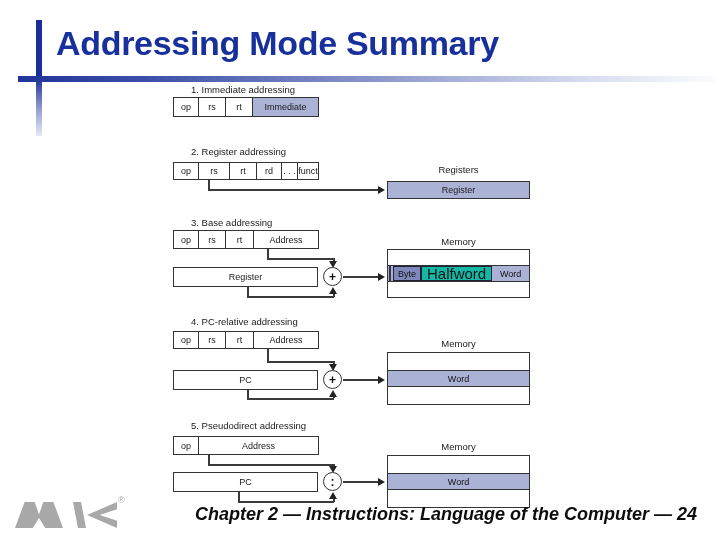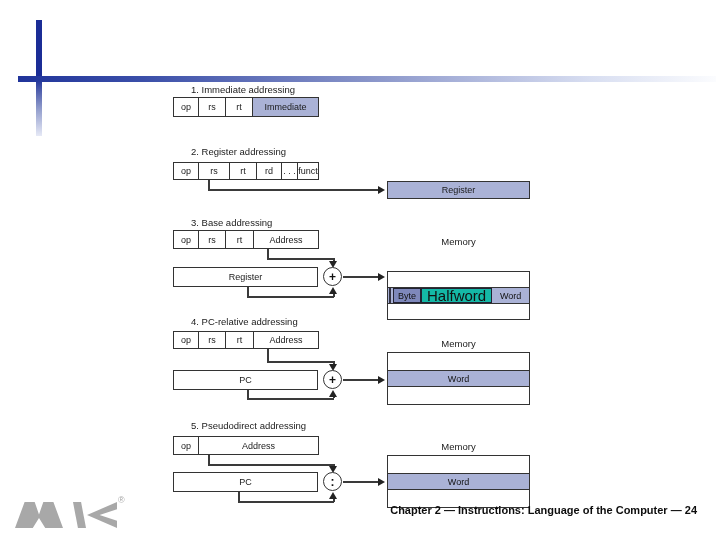--- a/index.html
+++ b/index.html
@@ -43,21 +43,21 @@
           border-right:4px solid transparent; border-bottom:7px solid #222; }
 
   .bytebox { background:#7e88bb; border:1px solid #223; margin-left:2px; padding:0 4px;
              height:15px; display:flex; align-items:center; font-size:9px; color:#111; box-sizing:border-box; }
   .halfbox { background:#14b8a6; border:1px solid #223; padding:2px 5px; height:15px;
              display:flex; align-items:center; font-size:15px; color:#111; box-sizing:border-box; }
   .rowtick { width:2px; height:15px; background:#334; margin-left:1px; }
   .wordspan { flex:1; text-align:center; font-size:9px; color:#111; }
 
   #footer { position:absolute; left:0; right:23px; top:504px; text-align:right;
-            font-size:11px; font-weight:bold; color:#0d0d0d; white-space:nowrap; }
+            font-size:18px; font-weight:bold; color:#0d0d0d; white-space:nowrap;font-style:italic; }
 
   
   #logo { position:absolute; left:15px; top:499px; width:120px; height:32px; }
   .m-shape { position:absolute; left:0; top:3px; width:48px; height:26px; background:#a8a8a8;
              clip-path:polygon(0 100%,20% 0,41% 0,50% 48%,59% 0,80% 0,100% 100%,63% 100%,50% 62%,37% 100%); }
   .k-bar { position:absolute; left:58px; top:3px; width:13px; height:26px; background:#a8a8a8;
            clip-path:polygon(0 0,62% 0,100% 100%,38% 100%); }
   .k-arrow { position:absolute; left:72px; top:3px; width:30px; height:26px; background:#a8a8a8;
              clip-path:polygon(100% 0,100% 100%,0 50%); }
   .k-notch { position:absolute; left:72px; top:3px; width:30px; height:26px; background:#ffffff;
@@ -65,20 +65,21 @@
   .reg-mark { position:absolute; left:103px; top:-4px; font-size:9px; color:#a8a8a8; }
 </style>
 </head>
 <body>
 
 <div id="slide">
 
   <div id="vbar"></div>
   <div id="hrule"></div>
 
+  <div id="title">Addressing Mode Summary</div>
 
   <div class="seclabel" style="left:172px; top:84px;">1.  Immediate addressing</div>
   <div class="cellrow" style="left:173px; top:97px; width:146px; height:20px;">
     <div class="cell" style="width:25px;">op</div>
     <div class="cell" style="width:27px;">rs</div>
     <div class="cell" style="width:27px;">rt</div>
     <div class="cell shadedfill" style="flex:1;">Immediate</div>
   </div>
 
   <div class="seclabel" style="left:172px; top:146px;">2. Register addressing</div>
@@ -86,20 +87,21 @@
     <div class="cell" style="width:25px;">op</div>
     <div class="cell" style="width:31px;">rs</div>
     <div class="cell" style="width:27px;">rt</div>
     <div class="cell" style="width:25px;">rd</div>
     <div class="cell" style="width:16px;">. . .</div>
     <div class="cell" style="flex:1;text-align:center;">funct</div>
   </div>
   <div class="vl" style="left:208px; top:180px; height:11px;"></div>
   <div class="hl" style="left:208px; top:189px; width:170px;"></div>
   <div class="ah-r" style="left:378px; top:186px;"></div>
+  <div class="memlabel" style="left:387px; top:164px;">Registers</div>
   <div class="sbox" style="left:387px; top:181px; width:143px; height:18px;">Register</div>
 
   <div class="seclabel" style="left:172px; top:217px;">3.  Base addressing</div>
   <div class="cellrow" style="left:173px; top:230px; width:146px; height:19px;">
     <div class="cell" style="width:25px;">op</div>
     <div class="cell" style="width:27px;">rs</div>
     <div class="cell" style="width:28px;">rt</div>
     <div class="cell" style="flex:1;">Address</div>
   </div>
   <div class="wbox" style="left:173px; top:267px; width:145px; height:20px;">Register</div>
@@ -108,21 +110,21 @@
   <div class="vl" style="left:333px; top:258px; height:5px;"></div>
   <div class="ah-d" style="left:329px; top:261px;"></div>
   <div class="circle" style="left:323px; top:267px;">+</div>
   <div class="vl" style="left:247px; top:287px; height:10px;"></div>
   <div class="hl" style="left:247px; top:296px; width:87px;"></div>
   <div class="vl" style="left:333px; top:292px; height:5px;"></div>
   <div class="ah-u" style="left:329px; top:287px;"></div>
   <div class="hl" style="left:343px; top:276px; width:36px;"></div>
   <div class="ah-r" style="left:378px; top:273px;"></div>
   <div class="memlabel" style="left:387px; top:236px;">Memory</div>
-  <div class="membox" style="left:387px; top:249px; height:49px;margin-top:22px;">
+  <div class="membox" style="left:387px; top:249px; height:49px;">
     <div class="memrow" style="height:15px;"></div>
     <div class="memrow memmid" style="height:17px;">
       <div class="rowtick"></div>
       <div class="bytebox">Byte</div>
       <div class="halfbox">Halfword</div>
       <div class="wordspan">Word</div>
     </div>
     <div class="memrow" style="height:13px;"></div>
   </div>
 

